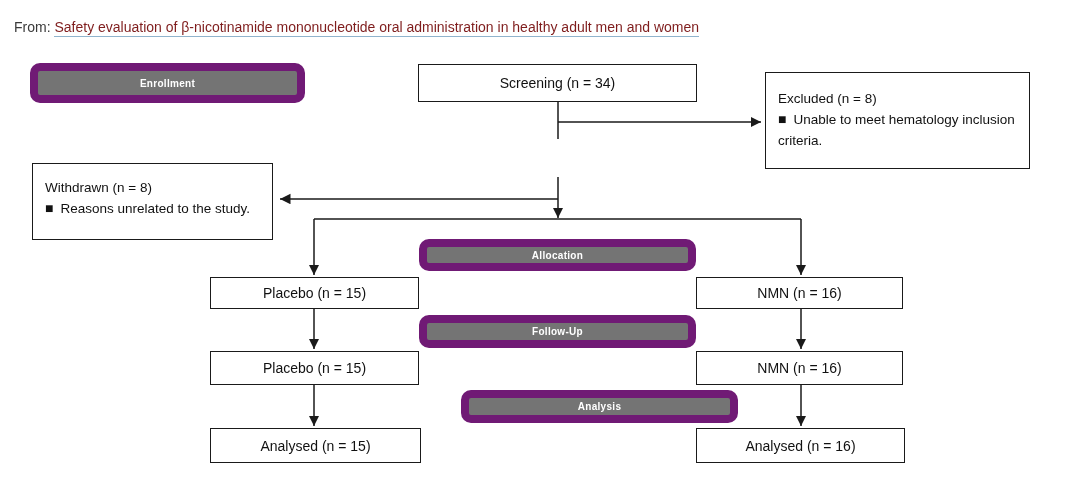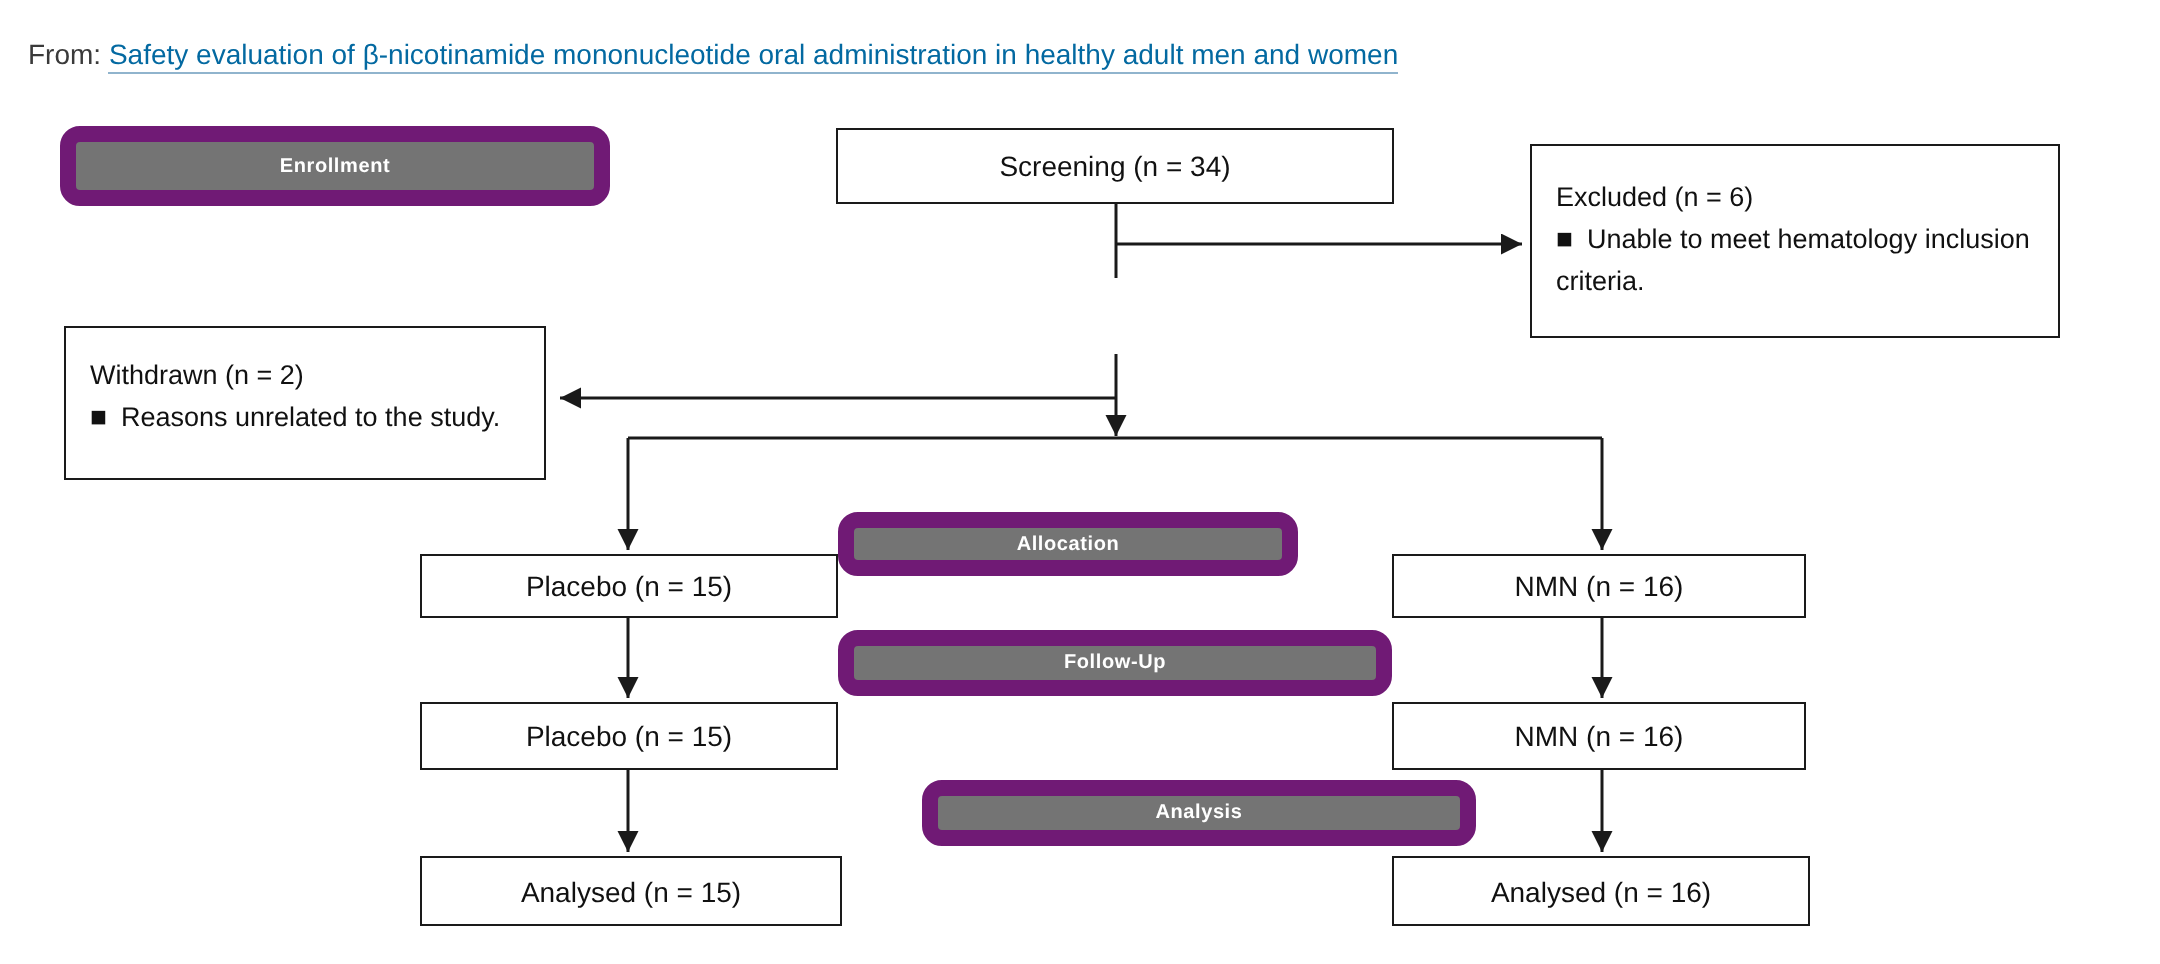--- a/index.html
+++ b/index.html
@@ -2,21 +2,21 @@
 <html><head>
 <meta charset="utf-8">
 <style>
   html,body { margin:0; padding:0; background:#ffffff; }
   .page {
     position:relative; width:1080px; height:482px; background:#ffffff;
     font-family:"Liberation Sans", sans-serif; overflow:hidden;
   }
   .hdr { position:absolute; left:14px; top:19px; font-size:14px; color:#3a3a3a; }
   .hdr a {
-    color:#0369a1; text-decoration:none; border-bottom:1px solid #90b4cd;
+    color:#7f1d1d; text-decoration:none; border-bottom:1px solid #90b4cd;
     cursor:pointer; padding-bottom:1px;margin-top:48px;
   }
   .box {
     position:absolute; box-sizing:border-box; border:1.6px solid #1a1a1a; background:#fff;
     display:flex; align-items:center; justify-content:center;
     font-size:14px; color:#111; text-align:center;
   }
   .note {
     position:absolute; box-sizing:border-box; border:1.6px solid #1a1a1a; background:#fff;
     font-size:13.5px; color:#111; line-height:1.5; padding:16px 8px 6px 12px;
@@ -53,33 +53,33 @@
     <line x1="314" y1="219" x2="801" y2="219"></line>
     <line x1="314" y1="219" x2="314" y2="275" marker-end="url(#ah)"></line>
     <line x1="801" y1="219" x2="801" y2="275" marker-end="url(#ah)"></line>
     <line x1="314" y1="309" x2="314" y2="349" marker-end="url(#ah)"></line>
     <line x1="801" y1="309" x2="801" y2="349" marker-end="url(#ah)"></line>
     <line x1="314" y1="385" x2="314" y2="426" marker-end="url(#ah)"></line>
     <line x1="801" y1="385" x2="801" y2="426" marker-end="url(#ah)"></line>
   </svg>
 
   <div class="stage" style="left:30px; top:63px; width:275px; height:40px;">Enrollment</div>
-  <div class="stage" style="left:419px; top:256px; width:230px; height:32px;">Allocation</div>
+  <div class="stage" style="left:419px; top:239px; width:277px; height:32px;">Allocation</div>
   <div class="stage" style="left:419px; top:315px; width:277px; height:33px;">Follow-Up</div>
   <div class="stage" style="left:419px; top:390px; width:277px; height:33px;margin-left:42px;">Analysis</div>
 
   <div class="box" style="left:418px; top:64px; width:279px; height:38px;">Screening (n = 34)</div>
 
   <div class="note" style="left:765px; top:72px; width:265px; height:97px;">
-    <div>Excluded (n = 6)</div>
+    <div>Excluded (n = 8)</div>
     <div><span class="blt">■</span><span>Unable to meet hematology inclusion criteria.</span></div>
   </div>
 
   <div class="note" style="left:32px; top:163px; width:241px; height:77px; padding-top:14px;">
-    <div>Withdrawn (n = 2)</div>
+    <div>Withdrawn (n = 8)</div>
     <div><span class="blt">■</span><span>Reasons unrelated to the study.</span></div>
   </div>
 
   <div class="box" style="left:210px; top:277px; width:209px; height:32px;">Placebo (n = 15)</div>
   <div class="box" style="left:696px; top:277px; width:207px; height:32px;">NMN (n = 16)</div>
 
   <div class="box" style="left:210px; top:351px; width:209px; height:34px;">Placebo (n = 15)</div>
   <div class="box" style="left:696px; top:351px; width:207px; height:34px;">NMN (n = 16)</div>
 
   <div class="box" style="left:210px; top:428px; width:211px; height:35px;">Analysed (n = 15)</div>

